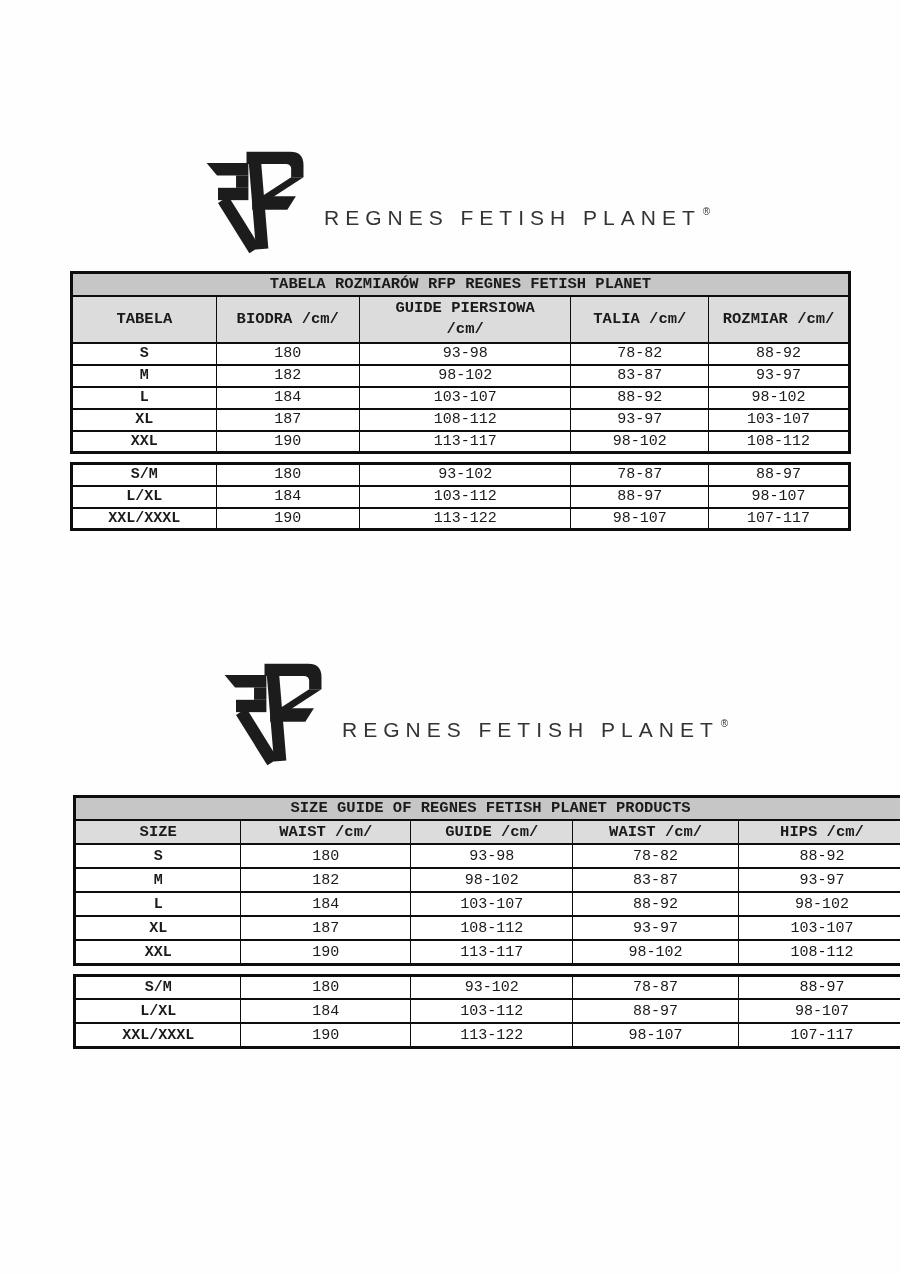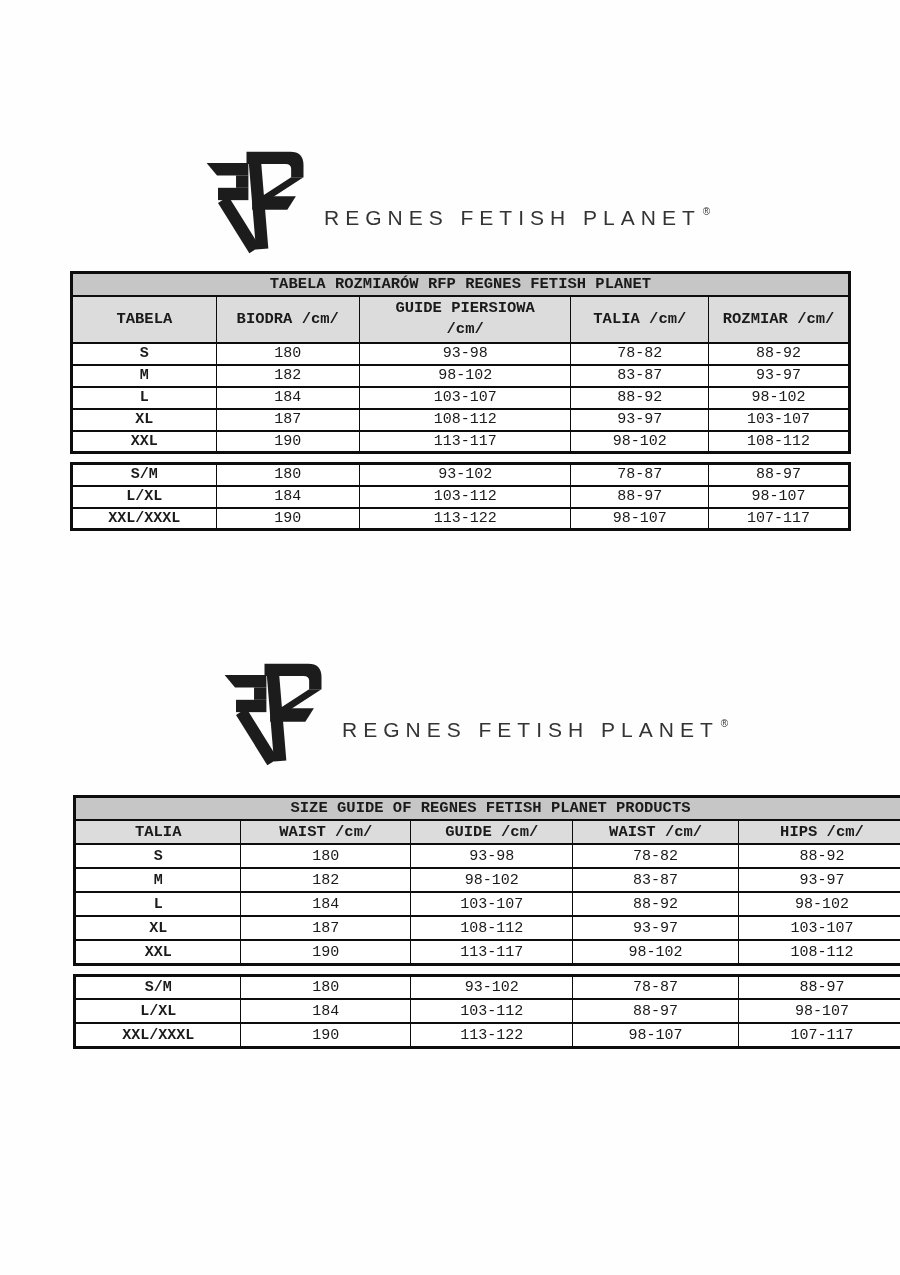--- a/index.html
+++ b/index.html
@@ -209,21 +209,21 @@
           <col class="c2">
           <col class="c3">
           <col class="c4">
           <col class="c5">
         </colgroup>
       <tbody>
         <tr data-name="table-title-row">
           <td colspan="5" data-name="table-title">SIZE GUIDE OF REGNES FETISH PLANET PRODUCTS</td>
         </tr>
         <tr data-name="table-header-row">
-            <th data-name="column-header">TALIA</th>
+            <th data-name="column-header">SIZE</th>
             <th data-name="column-header">WAIST /cm/</th>
             <th data-name="column-header">GUIDE /cm/</th>
             <th data-name="column-header">WAIST /cm/</th>
             <th data-name="column-header">HIPS /cm/</th>
           </tr>
       </tbody>
       <tbody data-rows="table_en.rows" data-name="standard-sizes-body">
           <tr data-name="table-row">
             <td data-name="size-label-cell">S</td>
             <td data-name="measurement-cell">180</td>

